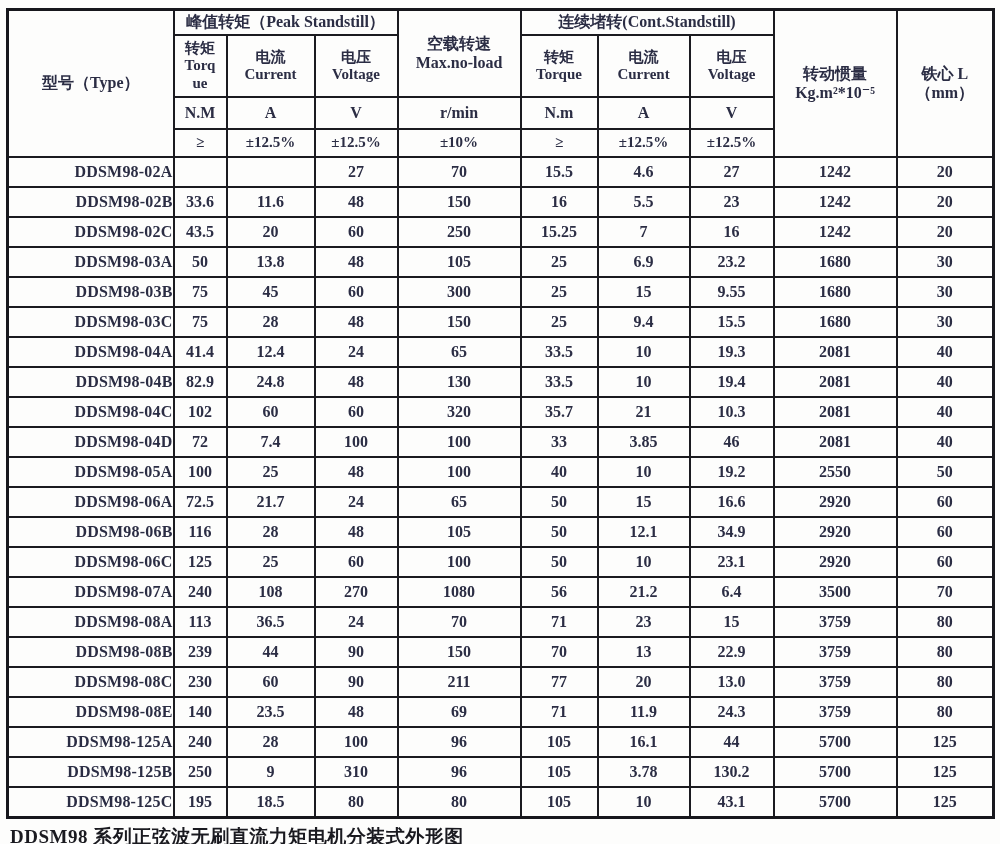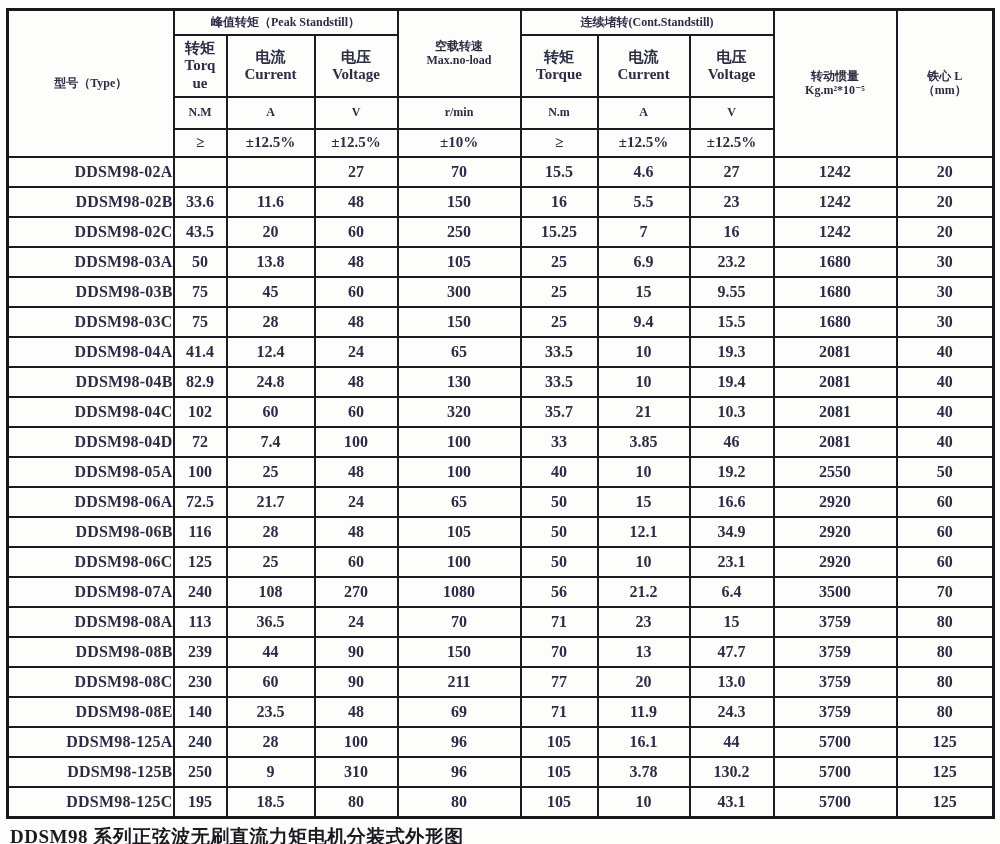--- a/index.html
+++ b/index.html
@@ -31,23 +31,23 @@
     font-weight: bold;
     padding: 0;
     overflow: hidden;
     font-size: 16px;
     line-height: 1.15;
   }
   
   .ml { white-space: pre-line; }
   .top { vertical-align: top; padding-top: 3px; }
   
-  tr.group-row td { height: 23px; font-size: 12px; }
+  tr.group-row td { height: 23px; font-size: 16px; }
   tr.label-row td { height: 60px; font-size: 15px; }
-  tr.unit-row td  { height: 30px; font-size: 12px; }
+  tr.unit-row td  { height: 30px; font-size: 16px; }
   tr.tol-row td   { height: 26px; font-size: 15px; }
   td.type-h { font-size: 16px; }
   
   tbody td { height: 28px; font-size: 16px; }
   tbody td.model {
     text-align: right;
     padding-left: 10px;
     letter-spacing: 0.2px;
   }
   .caption {
@@ -316,21 +316,21 @@
           <td>80</td>
         </tr>
         <tr>
           <td class="model">DDSM98-08B</td>
           <td>239</td>
           <td>44</td>
           <td>90</td>
           <td>150</td>
           <td>70</td>
           <td>13</td>
-          <td>47.7</td>
+          <td>22.9</td>
           <td>3759</td>
           <td>80</td>
         </tr>
         <tr>
           <td class="model">DDSM98-08C</td>
           <td>230</td>
           <td>60</td>
           <td>90</td>
           <td>211</td>
           <td>77</td>

